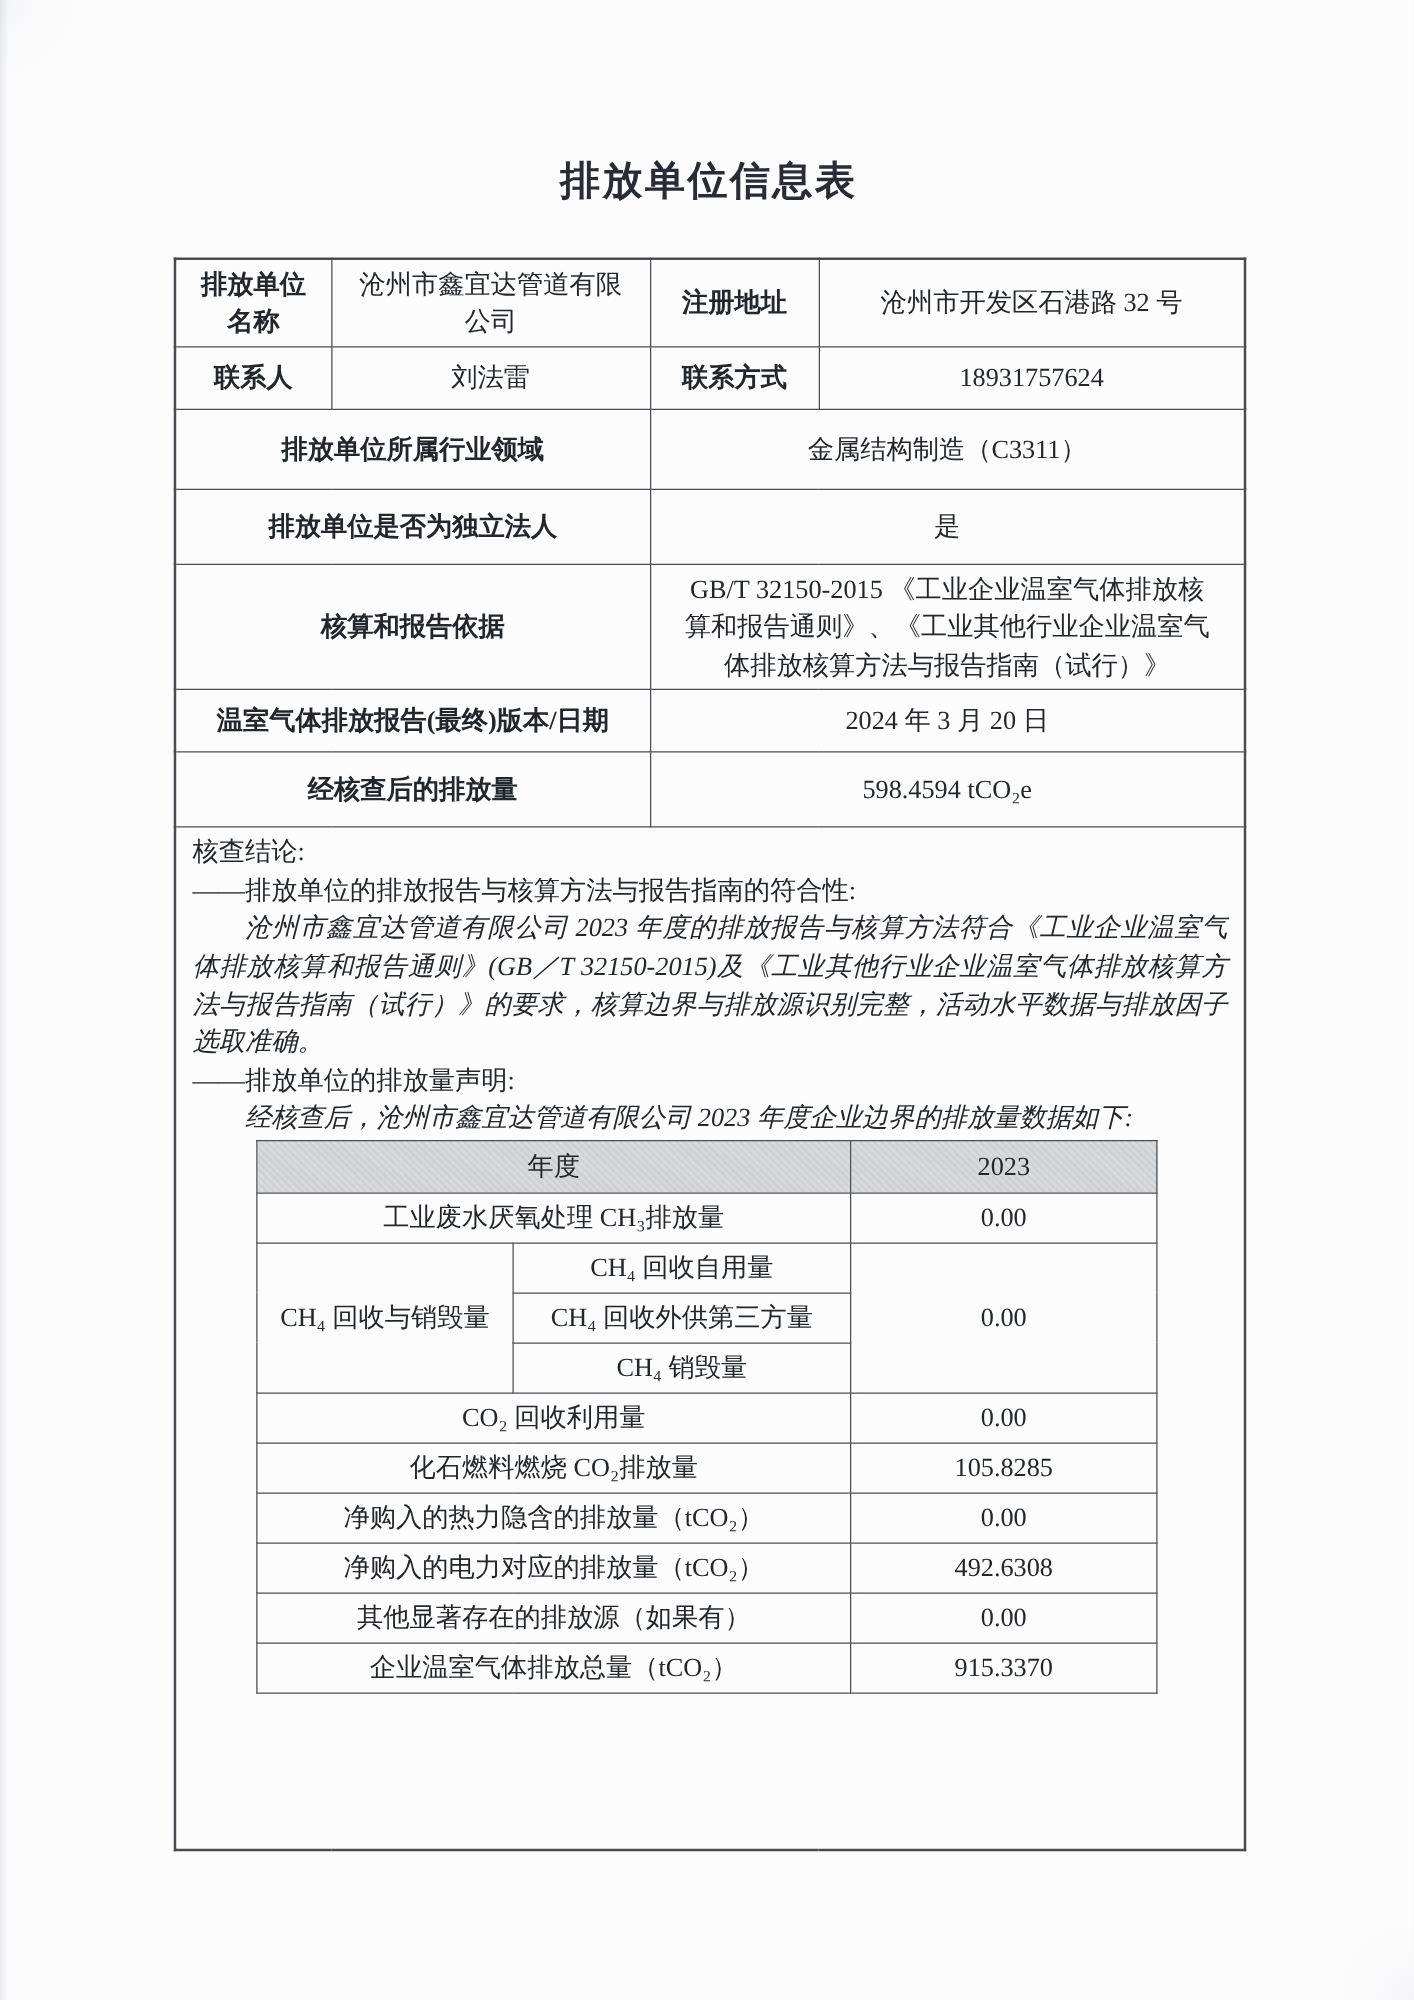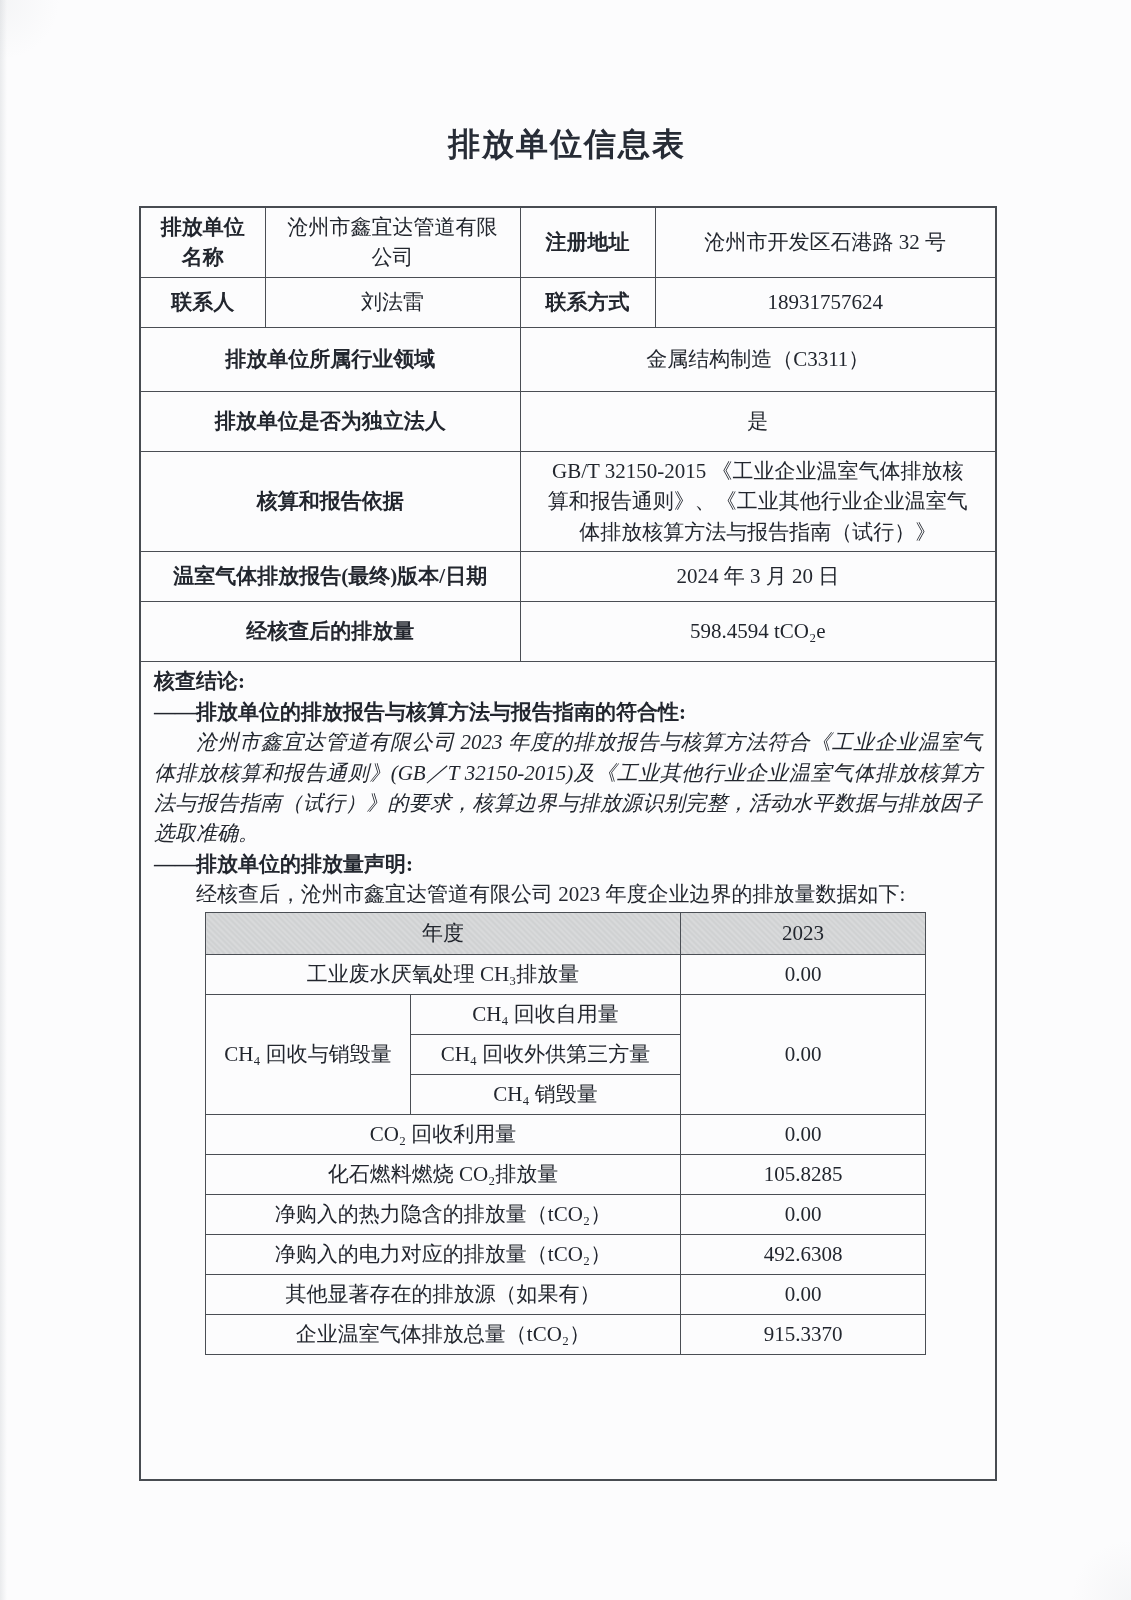--- a/index.html
+++ b/index.html
@@ -54,27 +54,27 @@
   }
   td.lbl { font-weight: bold; }
   .preline { white-space: pre-line; }
 
   td.conclusion-cell {
     text-align: left !important;
     vertical-align: top !important;
     padding: 4px 13px 6px 13px !important;
     line-height: 45px;
   }
-  .c-heading { font-weight: bold; }
+  .c-heading { font-weight: normal; }
   .c-body {
     text-indent: 2em;
     text-align: justify;
     font-style: italic;
   }
-  .c-intro { text-indent: 2em; }
+  .c-intro { text-indent: 2em; font-style: italic; }
 
   table.inner {
     width: 720px;
     margin: 2px 0 0 51px;
     border: 1.5px solid #4a4e54;
   }
   table.inner td {
     border: 1.5px solid #4a4e54;
     vertical-align: middle;
     font-size: 21px;

